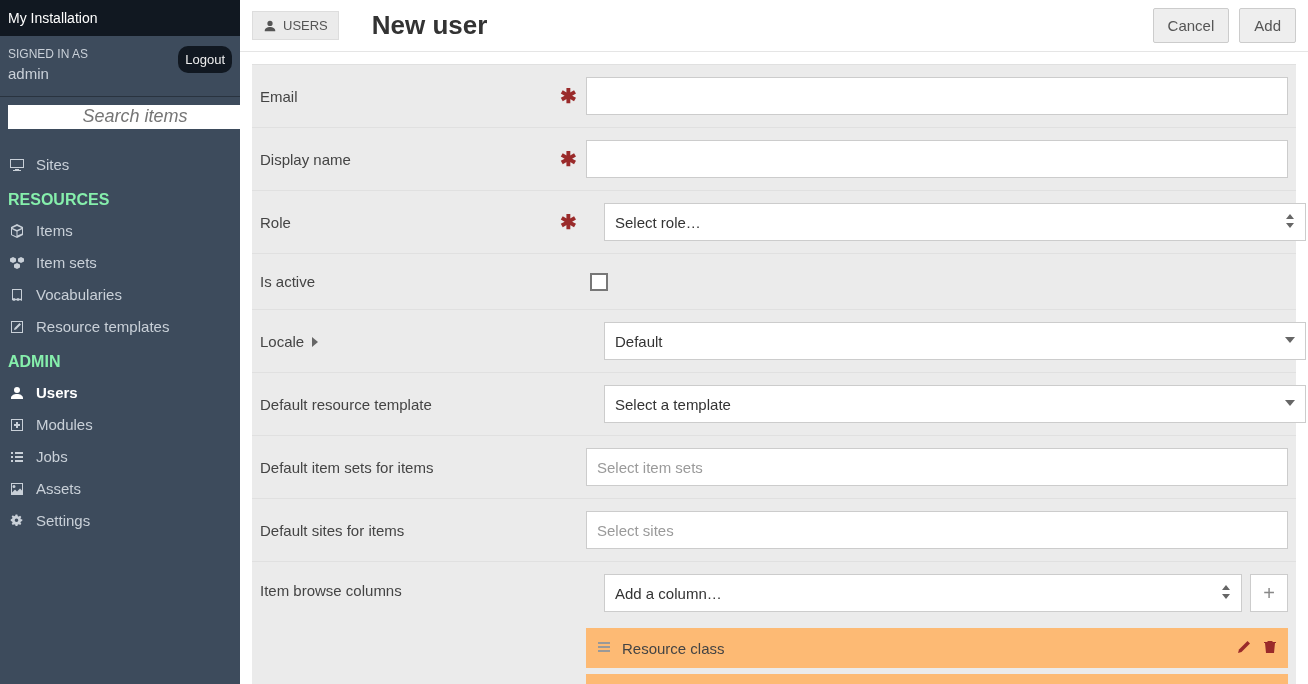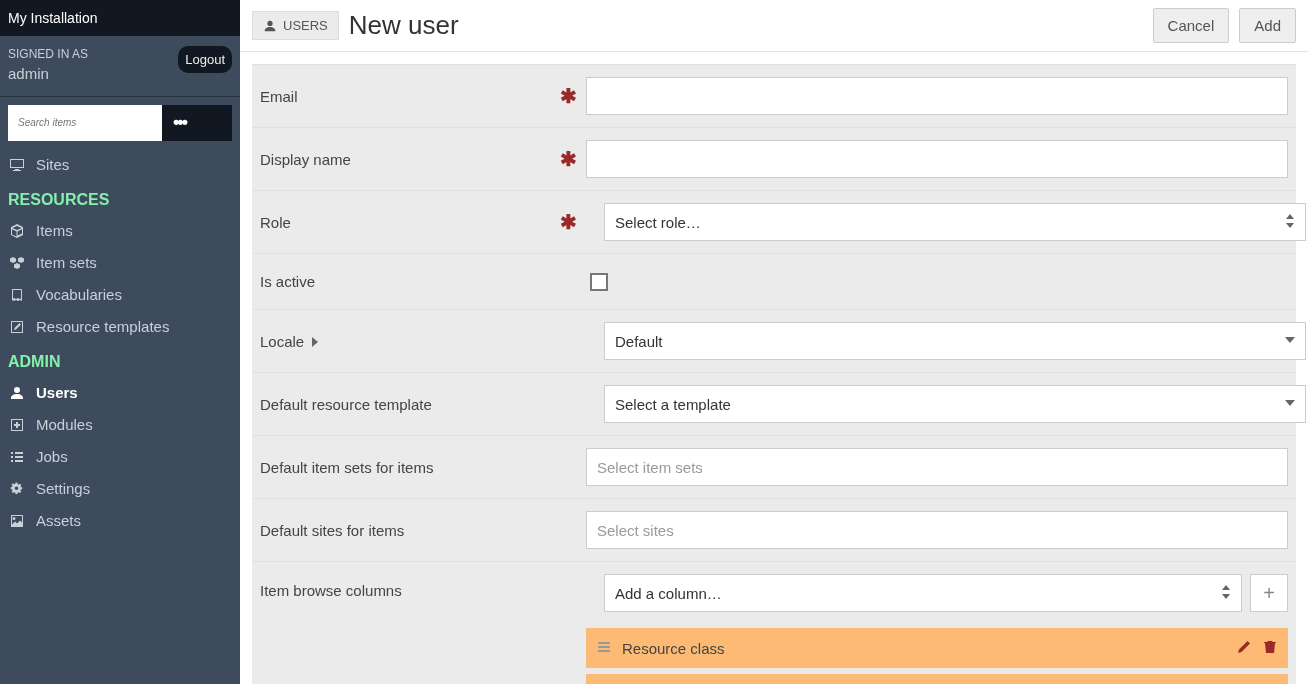--- a/index.html
+++ b/index.html
@@ -8,35 +8,35 @@
 
 
 .sidebar { width: 240px; background: #3d4b5c; color: #c9d0d8; display: flex; flex-direction: column; flex-shrink: 0; }
 .sidebar-title { background: #111821; color: #fff; font-size: 14px; padding: 10px 8px; }
 .auth-block { background: #3d4b5c; padding: 10px 8px 12px 8px; display: flex; justify-content: space-between; align-items: flex-start; border-bottom: 1px solid #29333f; }
 .auth-text { line-height: 1.4; font-size: 13px; }
 .auth-text .line1 { text-transform: uppercase; color: #c9d0d8; font-size: 12px; }
 .auth-text .line2 { color: #c9d0d8; font-size: 15px; }
 .logout-btn { background: #111821; color: #eee; border: none; padding: 6px 7px; font-size: 13px; border-radius: 10px; cursor: pointer; }
 .search-row { display: flex; padding: 8px; gap: 0; }
-.search-input { flex: 1; height: 36px; padding: 0 10px; border: none; font-size: 10px; font-style: italic; color: #888; background: #fff; }
+.search-input { flex: 1; height: 24px; padding: 0 10px; border: none; font-size: 18px; font-style: italic; color: #888; background: #fff; text-align: center; }
 .search-btn { width: 36px; height: 36px; background: #111821; border: none; color: #fff; display: flex; align-items: center; justify-content: center; cursor: pointer; }
 .search-btn.more { font-size: 18px; letter-spacing: -2px; font-weight: bold; }
 .section-header { padding: 10px 8px 6px 8px; font-size: 16px; font-weight: bold; color: #86efac; text-transform: uppercase; }
 .nav-item { display: flex; align-items: center; padding: 7px 8px; color: #c9d0d8; cursor: pointer; font-size: 15px; gap: 10px; }
 .nav-item.active { color: #fff; font-weight: bold; }
 .nav-icon { width: 18px; height: 18px; display: inline-flex; align-items: center; justify-content: center; flex-shrink: 0; }
 .nav-icon svg { width: 16px; height: 16px; fill: currentColor; }
 
 
 .main { flex: 1; background: #fff; display: flex; flex-direction: column; overflow: hidden; }
 .header { display: flex; align-items: center; padding: 8px 12px; border-bottom: 1px solid #e5e5e5; gap: 10px; }
 .breadcrumb-pill { display: inline-flex; align-items: center; gap: 6px; background: #ebebeb; border: 1px solid #ddd; padding: 6px 10px; font-size: 13px; color: #555; text-transform: uppercase; }
 .breadcrumb-pill svg { width: 14px; height: 14px; fill: #555; }
-.page-title { font-size: 26px; font-weight: 400; color: #333; }
+.page-title { font-size: 26px; font-weight: 700; color: #333; margin-left: 23px; }
 .header-spacer { flex: 1; }
 .hdr-btn { background: #eee; border: 1px solid #ccc; padding: 8px 14px; font-size: 15px; color: #555; cursor: pointer; border-radius: 2px; }
 
 
 .form-area { flex: 1; overflow-y: auto; padding: 12px; }
 .form-row { display: flex; align-items: center; background: #ebebeb; border-top: 1px solid #e0e0e0; min-height: 56px; padding: 12px 0 12px 8px; }
 .form-row:first-child { border-top: 1px solid #e0e0e0; }
 .row-label { width: 300px; flex-shrink: 0; font-size: 15px; color: #444; display: flex; align-items: center; gap: 6px; }
 .req { color: #9a2a2a; font-size: 20px; font-weight: bold; width: 16px; text-align: center; flex-shrink: 0; margin-right: 10px; }
 .req.empty { visibility: hidden; }
@@ -161,32 +161,32 @@
       <span class="nav-icon">
           <svg viewBox="0 0 16 16">
             <path d="M2 3h2v2H2V3zm4 0h8v2H6V3zM2 7h2v2H2V7zm4 0h8v2H6V7zM2 11h2v2H2v-2zm4 0h8v2H6v-2z"></path>
           </svg>
         </span>
       <span>Jobs</span>
     </div>
     <div class="nav-item">
       <span class="nav-icon">
           <svg viewBox="0 0 16 16">
+            <path d="M2 2h12v12H2V2zm1 1v8.5l3-3 2 2 3-3 2 2V3H3zm2 1a1.5 1.5 0 1 1 0 3 1.5 1.5 0 0 1 0-3z"></path>
+          </svg>
+        </span>
+      <span>Assets</span>
+    </div>
+    <div class="nav-item">
+      <span class="nav-icon">
+          <svg viewBox="0 0 16 16">
             <path d="M6 2l.5 1.5a4 4 0 0 1 1.2.5L9 3l1.4 1.4-1 1.3c.2.4.4.8.5 1.3L11.4 7v2l-1.5.5a4 4 0 0 1-.5 1.2l1 1.3L9 13.4l-1.3-1a4 4 0 0 1-1.2.5L6 14.4H4l-.5-1.5a4 4 0 0 1-1.2-.5L1 13.4-.4 12l1-1.3A4 4 0 0 1 .1 9.5L-1.4 9V7l1.5-.5c.1-.5.3-.9.5-1.3l-1-1.3L1 2.6l1.3 1c.4-.2.8-.4 1.2-.5L4 1.6h2zM5 6a2 2 0 1 0 0 4 2 2 0 0 0 0-4z" transform="translate(3 0) scale(.9)"></path>
           </svg>
         </span>
       <span>Settings</span>
-    </div>
-    <div class="nav-item">
-      <span class="nav-icon">
-          <svg viewBox="0 0 16 16">
-            <path d="M2 2h12v12H2V2zm1 1v8.5l3-3 2 2 3-3 2 2V3H3zm2 1a1.5 1.5 0 1 1 0 3 1.5 1.5 0 0 1 0-3z"></path>
-          </svg>
-        </span>
-      <span>Assets</span>
     </div>
   </aside>
 
   <main class="main">
     <div class="header">
       <span class="breadcrumb-pill">
         <svg viewBox="0 0 16 16">
             <path d="M8 2a3 3 0 1 1 0 6 3 3 0 0 1 0-6zm0 7c3 0 6 1.5 6 4v1H2v-1c0-2.5 3-4 6-4z"></path>
           </svg>
         <span>USERS</span>

